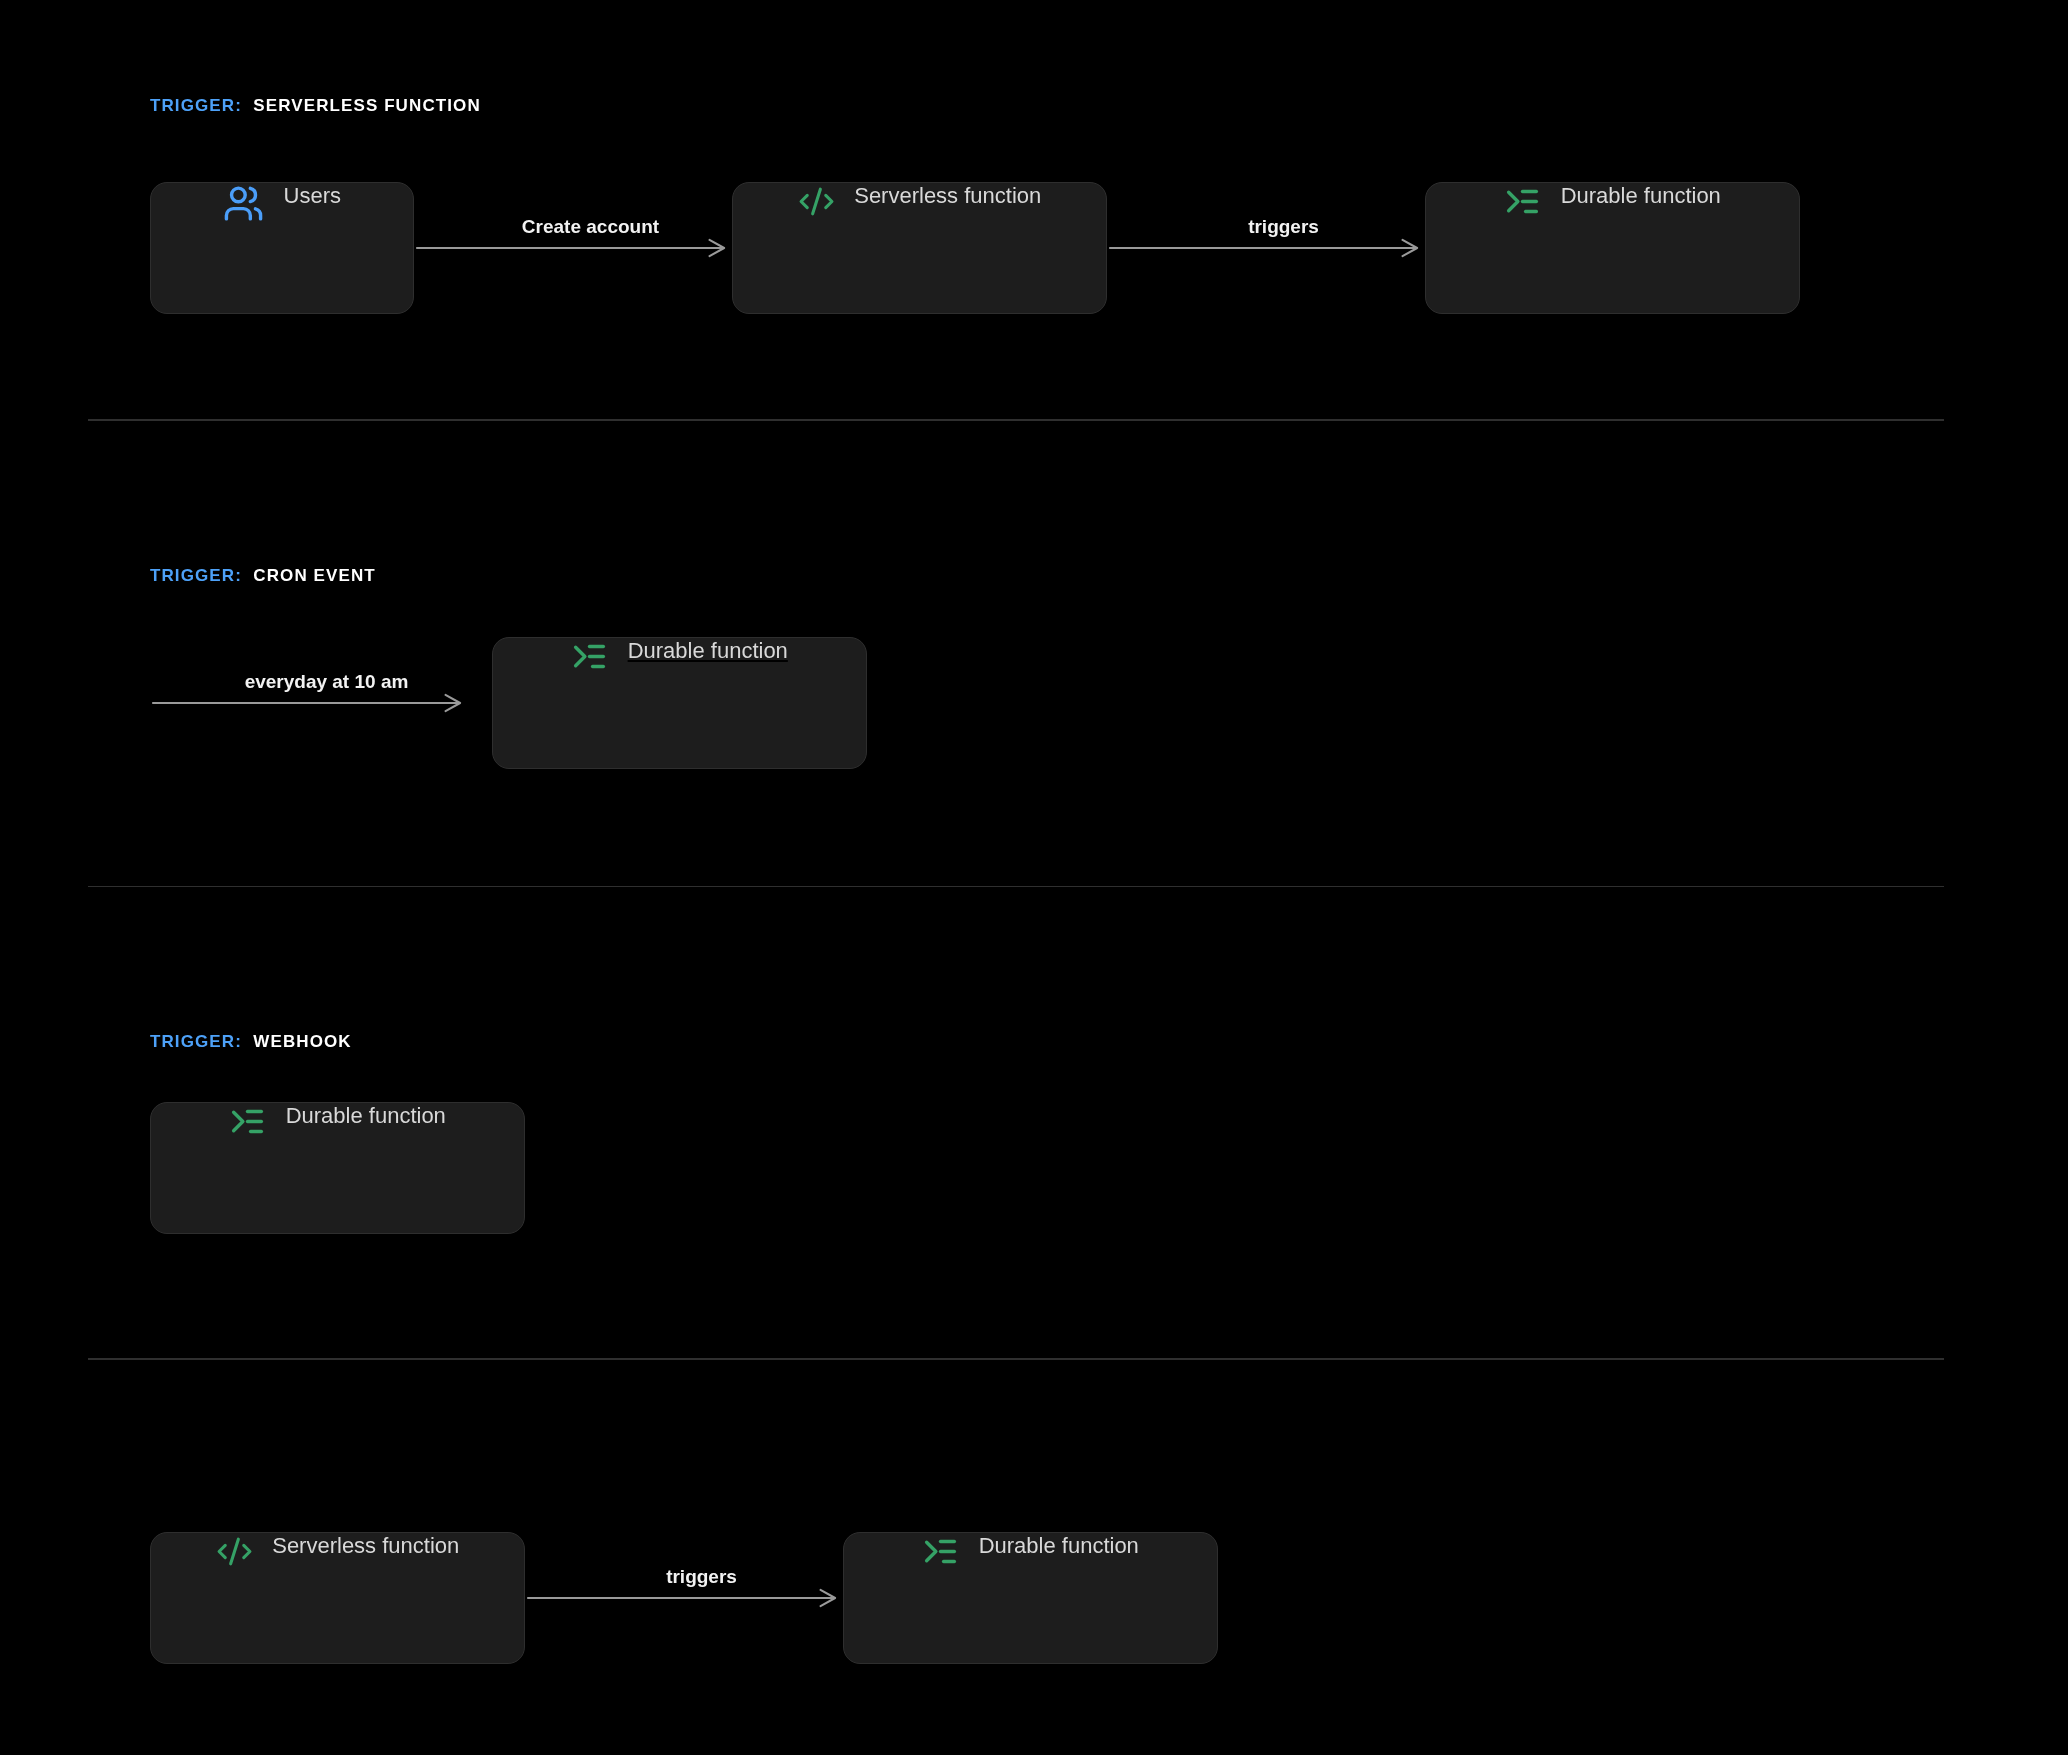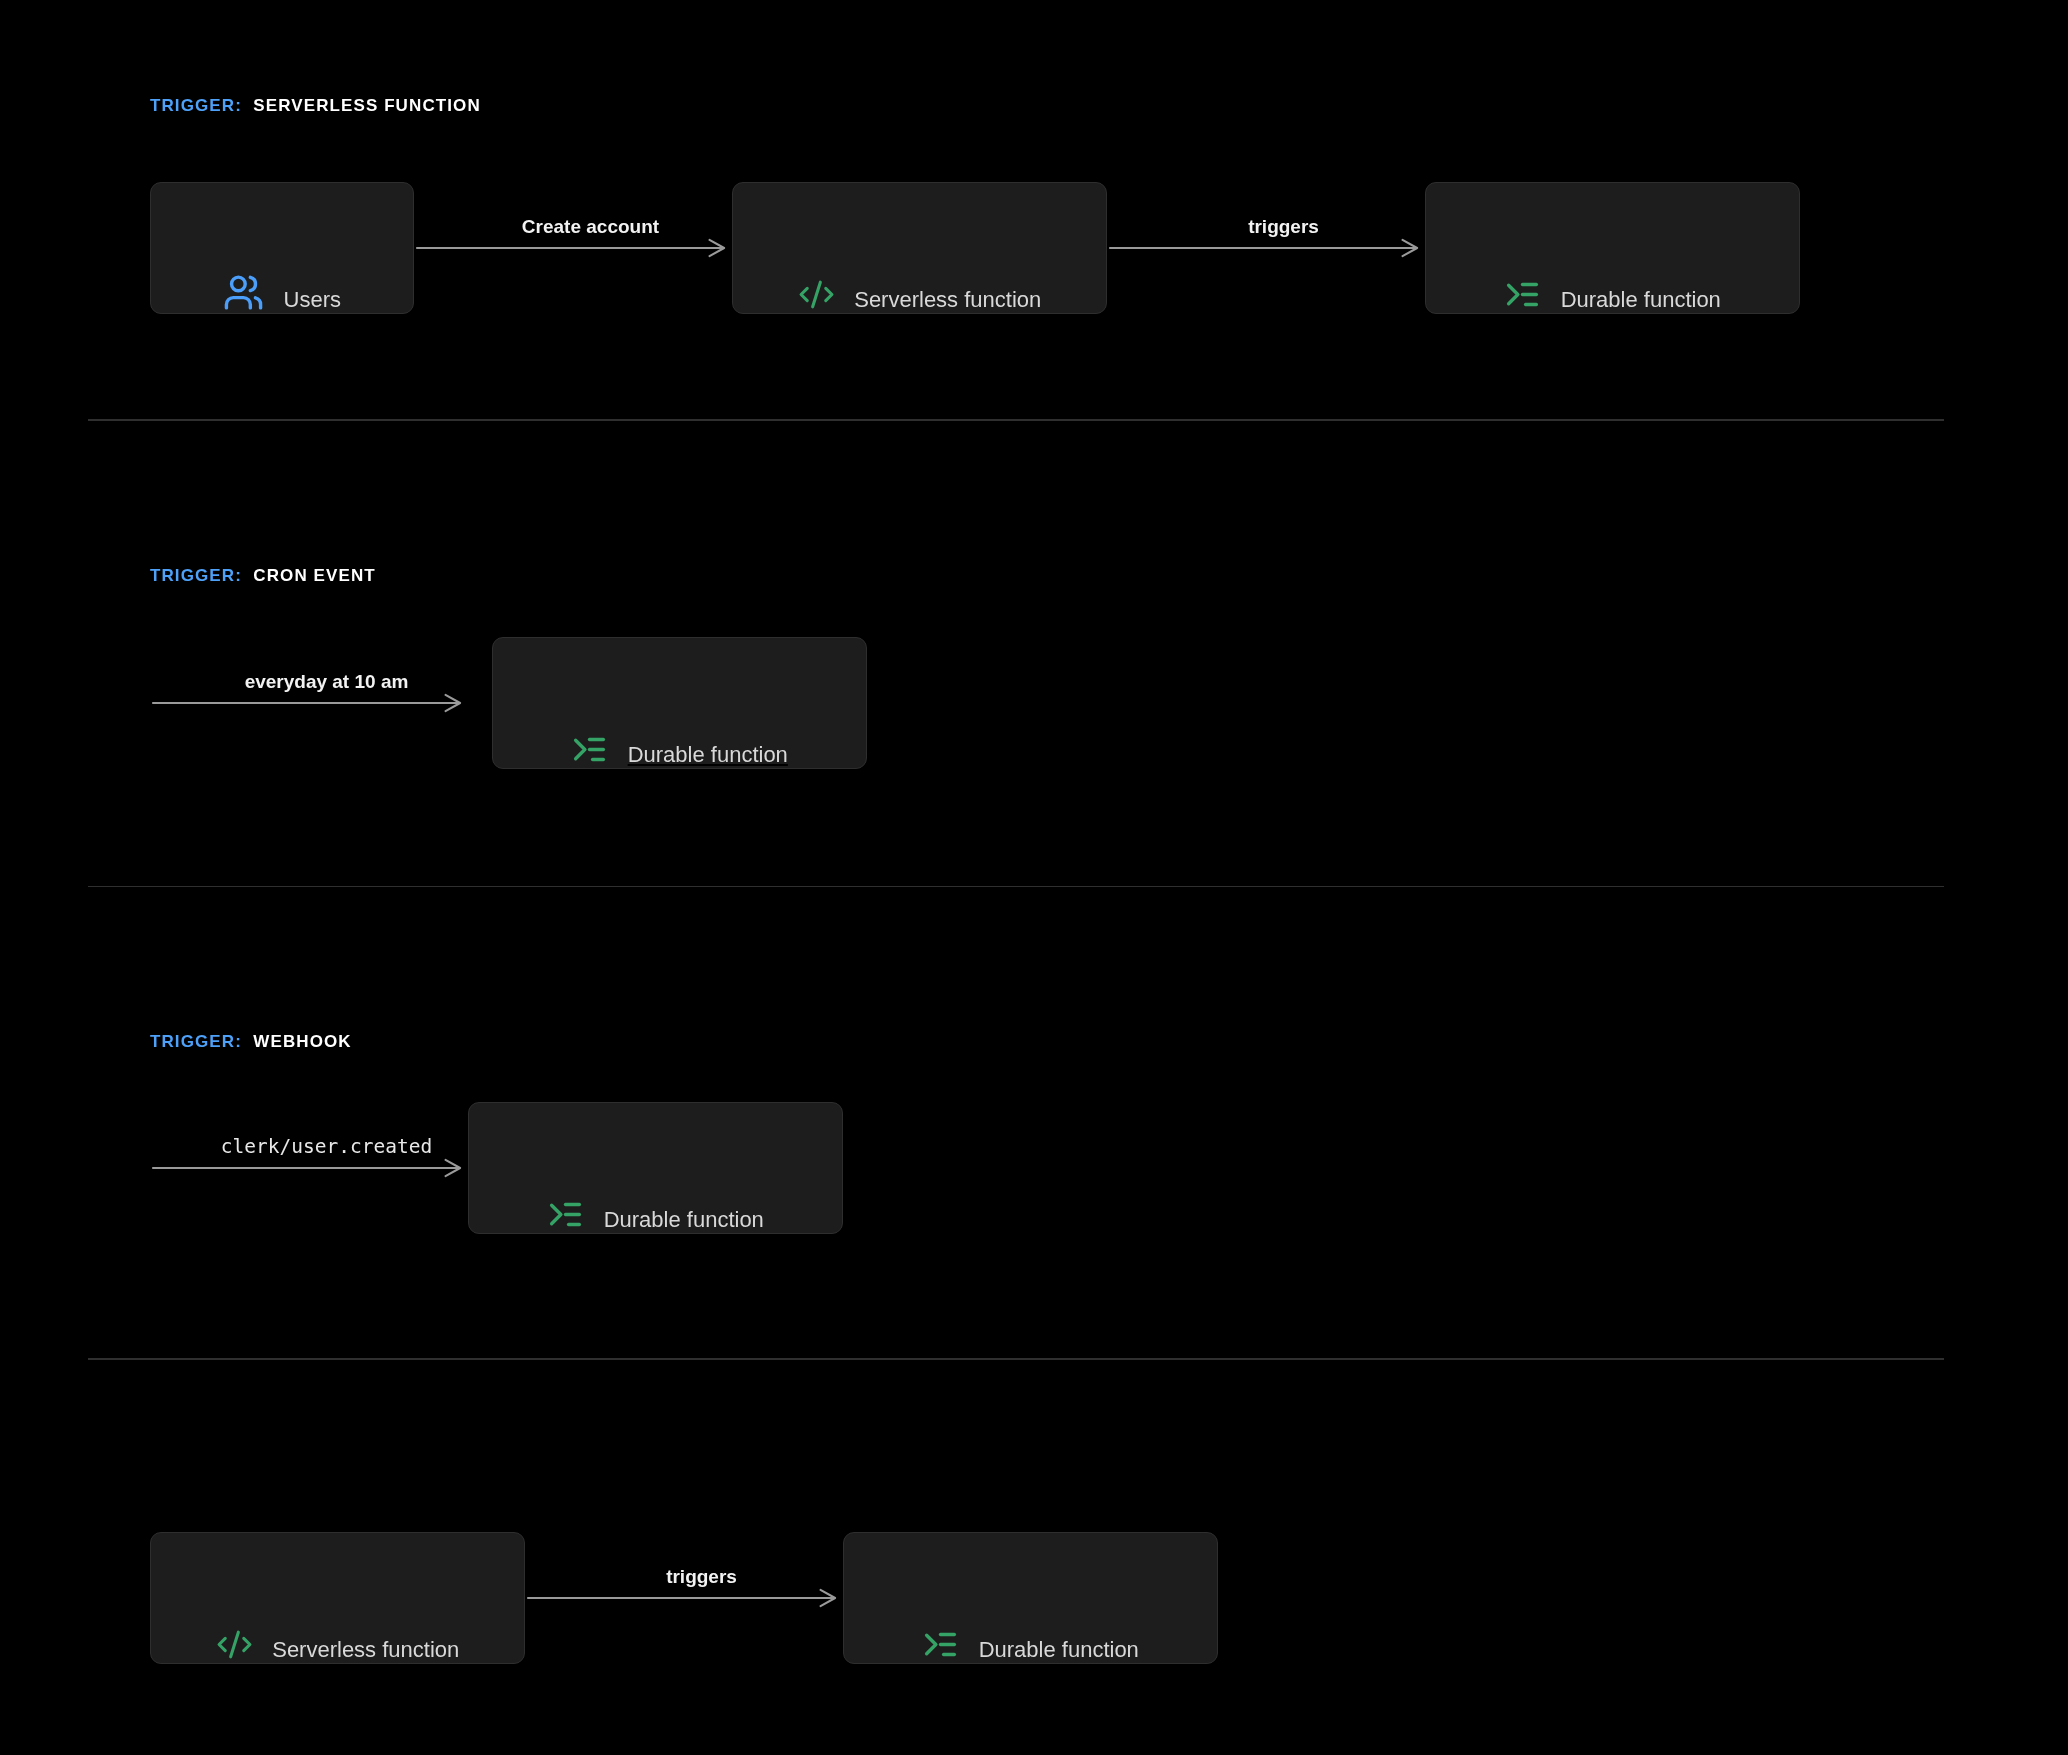--- a/index.html
+++ b/index.html
@@ -29,23 +29,23 @@
   .flow { display: flex; align-items: center; }
   .f1 { margin-top: 62px; }
   .f2 { margin-top: 47px; gap: 24px; }
   .f3 { margin-top: 46px; }
   .f4 { margin-top: 50px; }
 
   .node {
     height: 132px;
     background: #1d1d1d;
     border: 0.8px solid #2e2e2e;
-    border-radius: 11px;
+    border-radius: 17px;
     display: flex;
-    align-items: flex-end;
+    align-items: flex-start;
     justify-content: center;
     gap: 19.5px;
     flex: none;
     box-sizing: border-box;
   }
   .node-users { width: 264px; }
   .node-wide  { width: 375px; }
   .node-label {
     font-size: 22px;
     color: #d9d9d9;
@@ -194,27 +194,20 @@
 </section>
 
 <hr class="divider d2">
 
 <section class="section s3">
   <h2 class="section-title">
     <span class="title-prefix">TRIGGER:</span><span>WEBHOOK</span>
   </h2>
   <div class="flow f3">
 
-    <div class="arrow">
-      <span class="arrow-label mono">clerk/user.created</span>
-      <svg class="arrow-line" width="318" height="26" viewBox="0 0 390 32" fill="none">
-        <path d="M2 16 H 380" stroke="currentColor" stroke-width="2.5"></path>
-        <path d="M363 6 L 381 16 L 363 26" stroke="currentColor" stroke-width="2.5" stroke-linecap="round" stroke-linejoin="round"></path>
-      </svg>
-    </div>
 
     <div class="node node-wide">
       <span class="icon icon-green">
         <svg viewBox="0 0 24 24" fill="none" stroke="currentColor" stroke-width="2.2" stroke-linecap="round" stroke-linejoin="round">
           <path d="M3 6l6 6-6 6"></path>
           <path d="M12 5.5h9"></path>
           <path d="M12 12h9"></path>
           <path d="M14 18.5h7"></path>
         </svg>
       </span>

